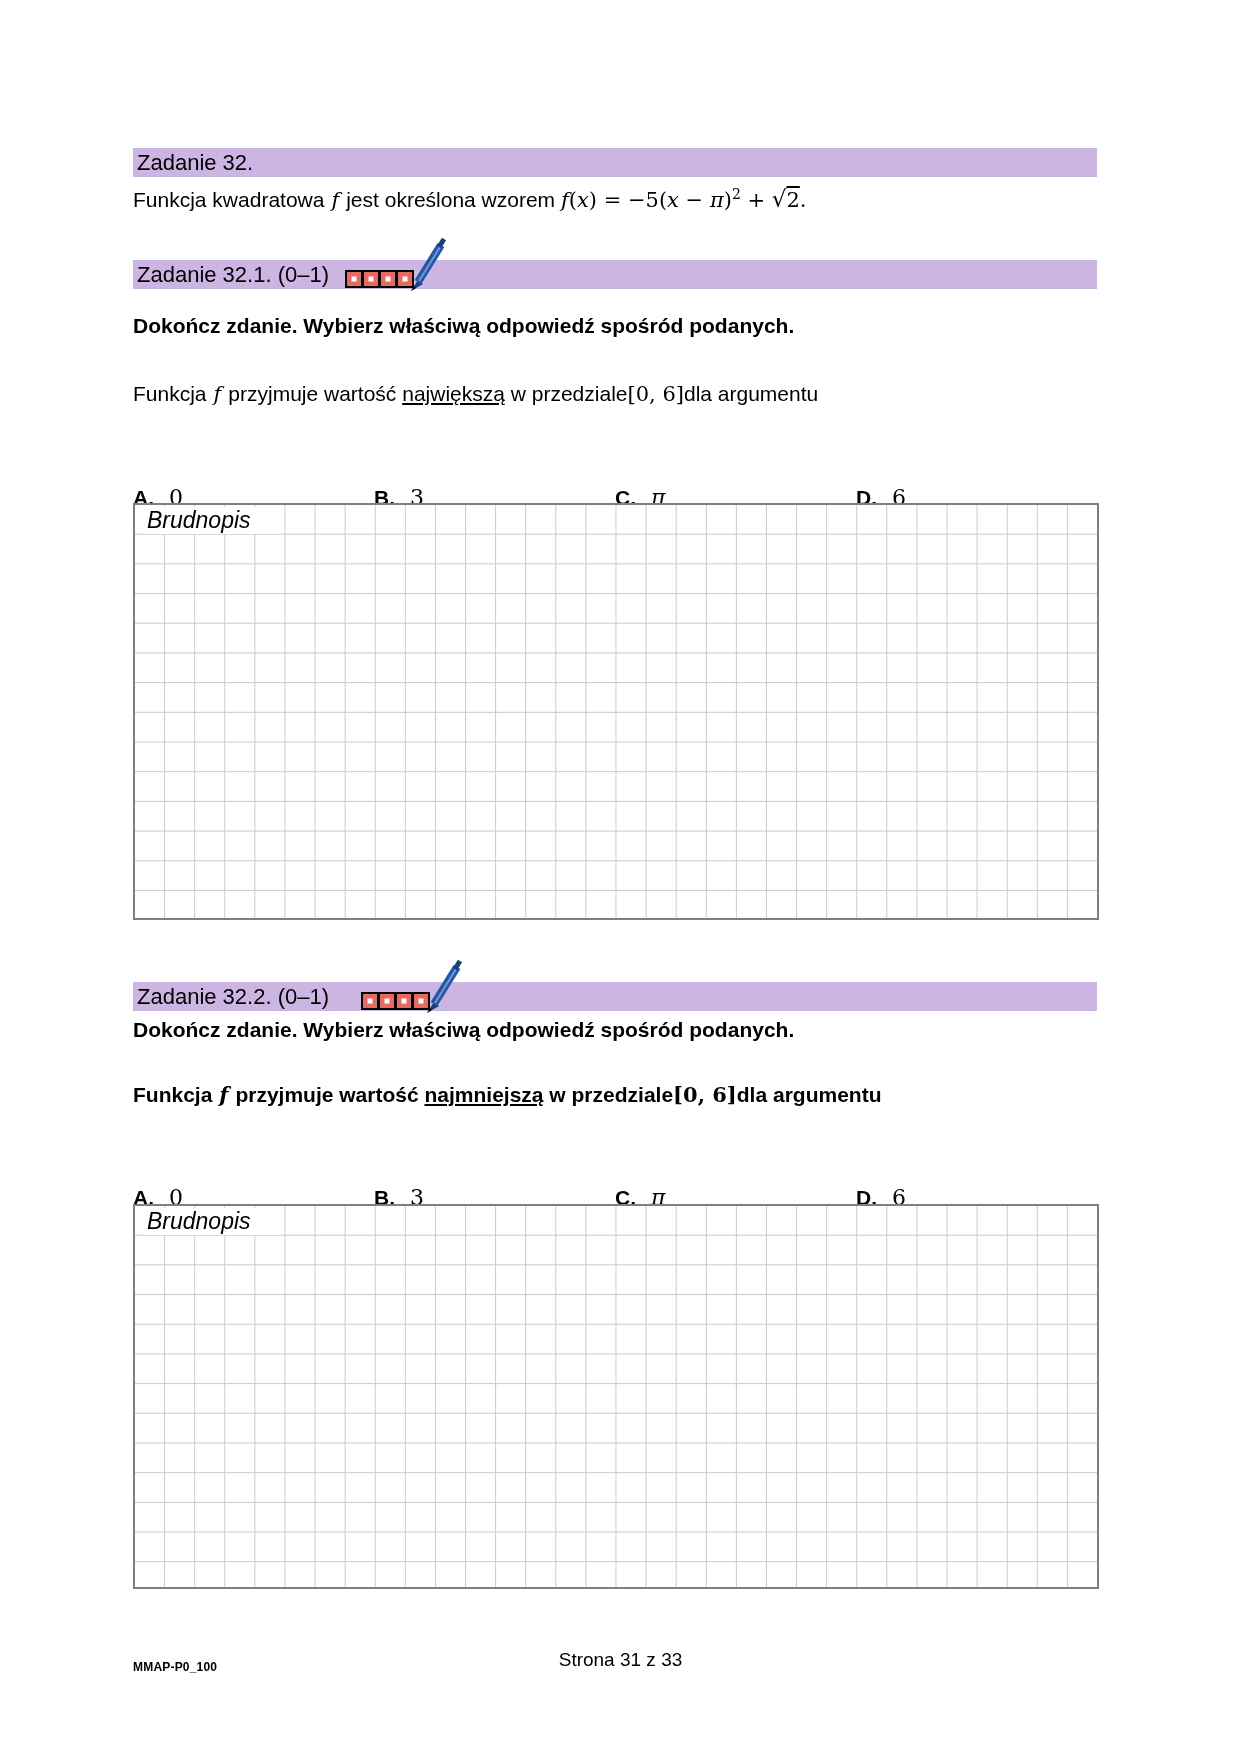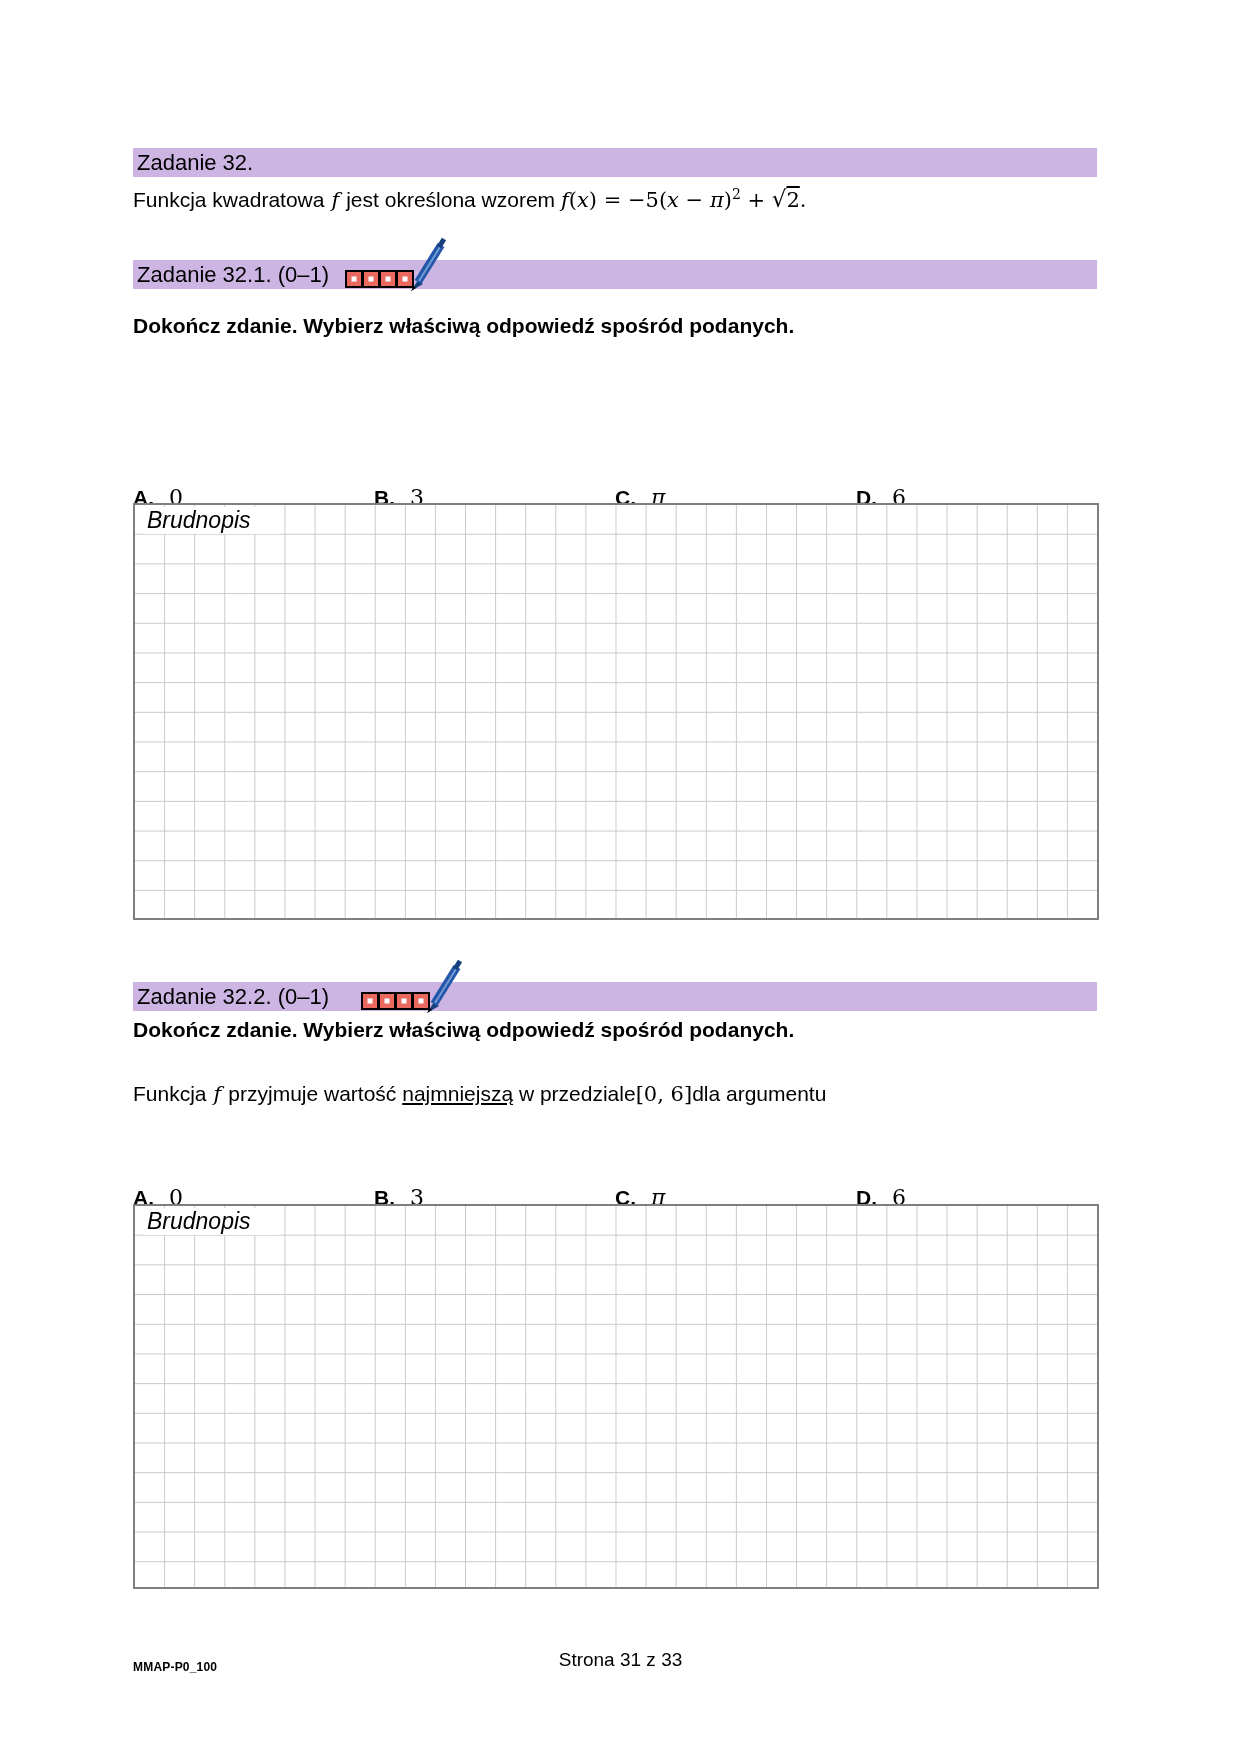--- a/index.html
+++ b/index.html
@@ -83,20 +83,23 @@
           <line x1="73" y1="49" x2="96" y2="12" stroke="var(--icon-pen-blue,#2356a8)" stroke-width="8"></line>
           <line x1="74" y1="48" x2="95" y2="14" stroke="#6f9ad4" stroke-width="2"></line>
           <line x1="94" y1="14" x2="99" y2="6" stroke="#17407e" stroke-width="5"></line>
         </g>
       </svg>
     </span>
   </div>
 
   <div class="textline bold" style="top:314px;">Dokończ zdanie. Wybierz właściwą odpowiedź spośród podanych.</div>
 
+  <div class="textline" style="top:382px;">
+    <span>Funkcja</span><span class="mi pad">f</span><span>przyjmuje wartość </span><span class="underl">największą</span><span> w przedziale</span><span class="mu pad">[0, 6]</span><span>dla argumentu</span>
+  </div>
 
   <div class="options" style="top:444px;">
     <div class="opt" style="left:0;">
       <span class="letter">A.</span><span class="val">0</span>
     </div>
     <div class="opt" style="left:241px;">
       <span class="letter">B.</span><span class="val">3</span>
     </div>
     <div class="opt" style="left:482px;">
       <span class="letter">C.</span><span class="val">π</span>
@@ -130,21 +133,21 @@
           <line x1="73" y1="49" x2="96" y2="12" stroke="var(--icon-pen-blue,#2356a8)" stroke-width="8"></line>
           <line x1="74" y1="48" x2="95" y2="14" stroke="#6f9ad4" stroke-width="2"></line>
           <line x1="94" y1="14" x2="99" y2="6" stroke="#17407e" stroke-width="5"></line>
         </g>
       </svg>
     </span>
   </div>
 
   <div class="textline bold" style="top:1018px;">Dokończ zdanie. Wybierz właściwą odpowiedź spośród podanych.</div>
 
-  <div class="textline" style="top:1082px;">
+  <div class="textline" style="top:1082px;font-weight:bold;">
     <span>Funkcja</span><span class="mi pad">f</span><span>przyjmuje wartość </span><span class="underl">najmniejszą</span><span> w przedziale</span><span class="mu pad">[0, 6]</span><span>dla argumentu</span>
   </div>
 
   <div class="options" style="top:1144px;">
     <div class="opt" style="left:0;">
       <span class="letter">A.</span><span class="val">0</span>
     </div>
     <div class="opt" style="left:241px;">
       <span class="letter">B.</span><span class="val">3</span>
     </div>

